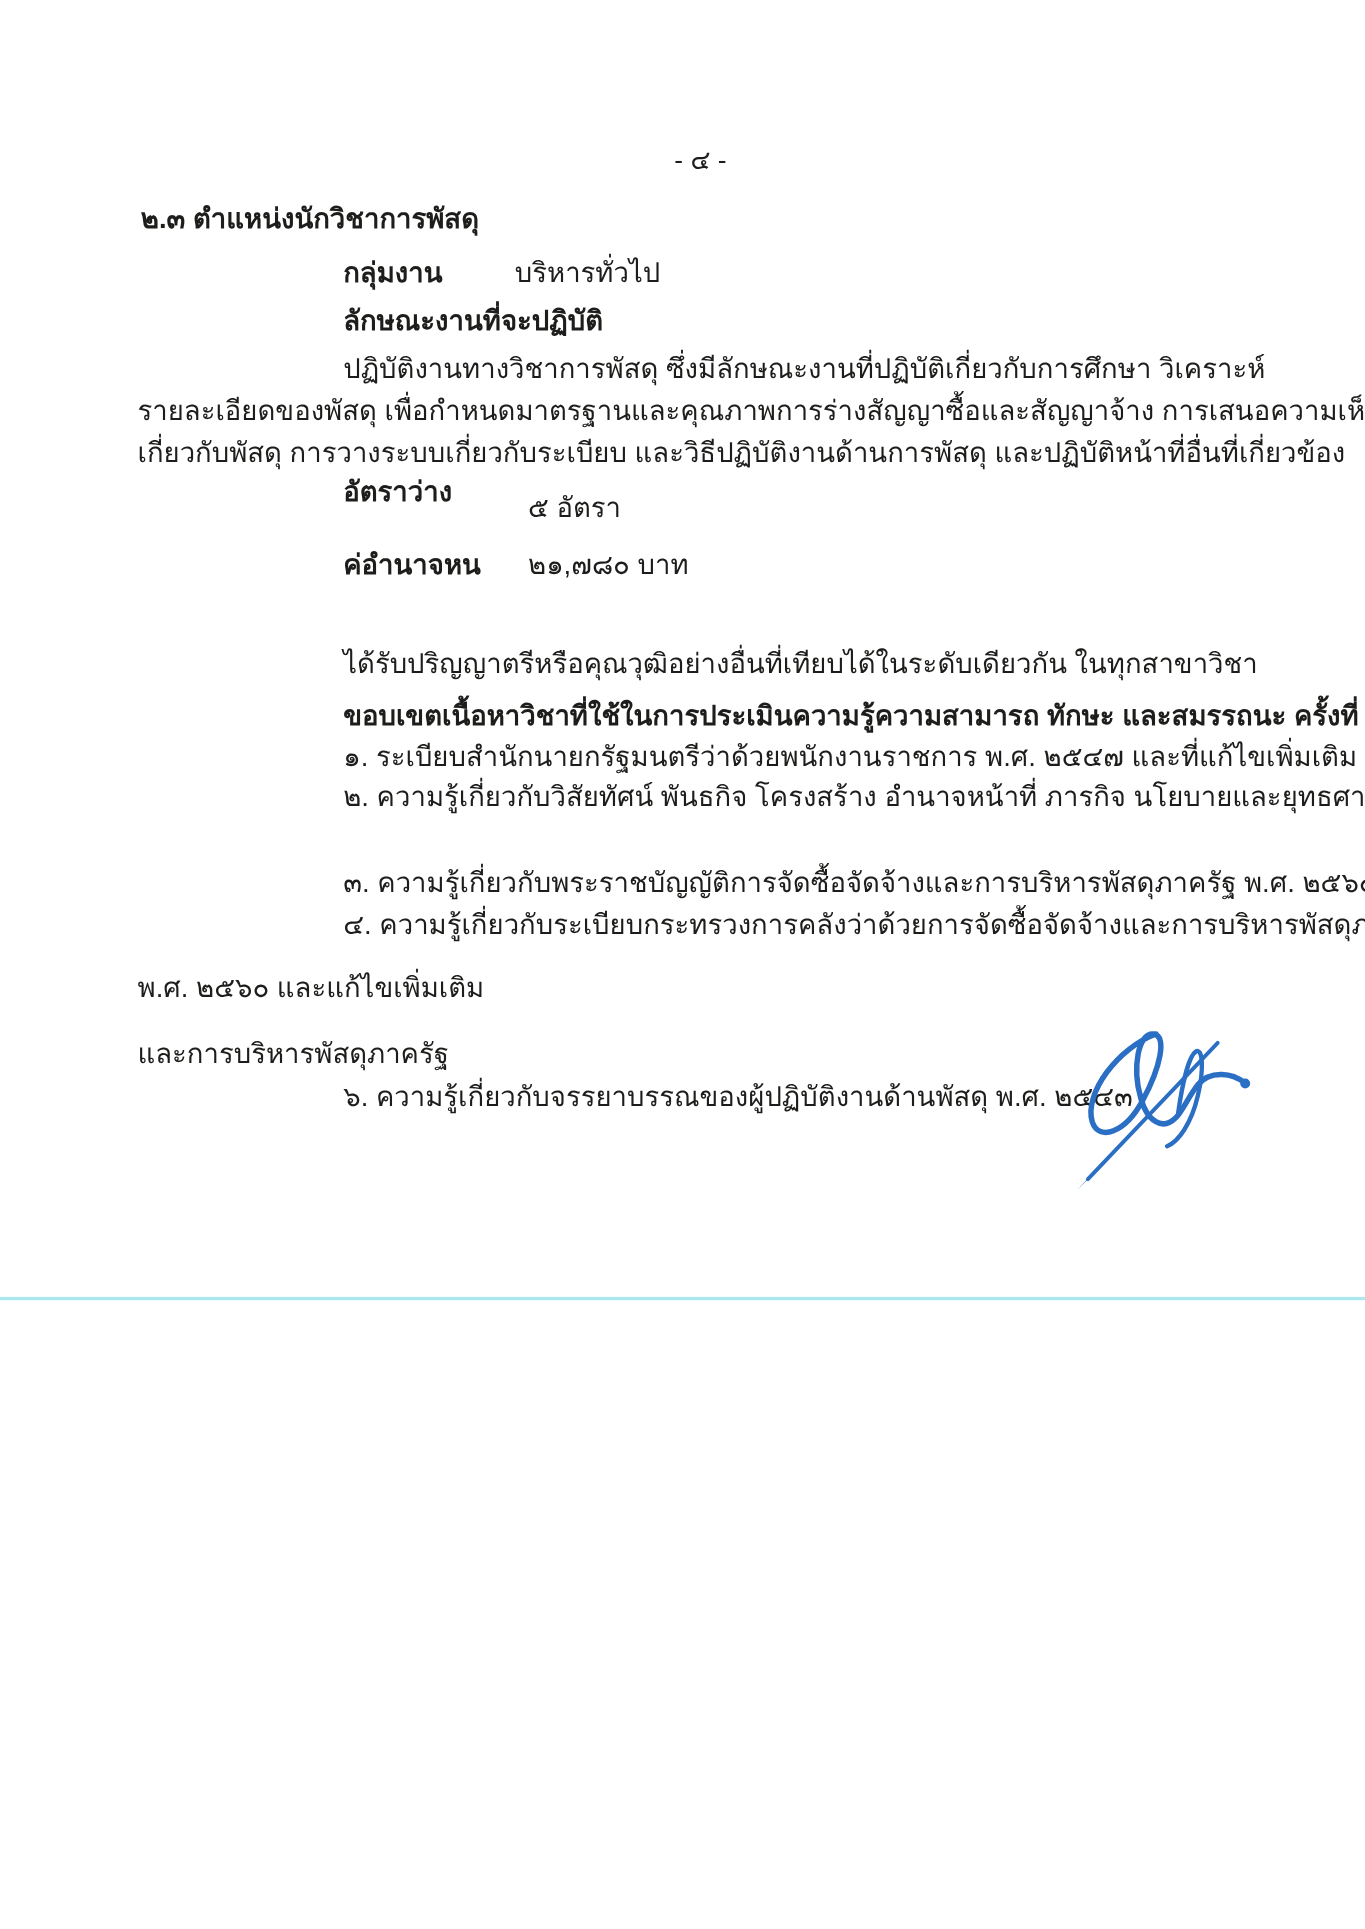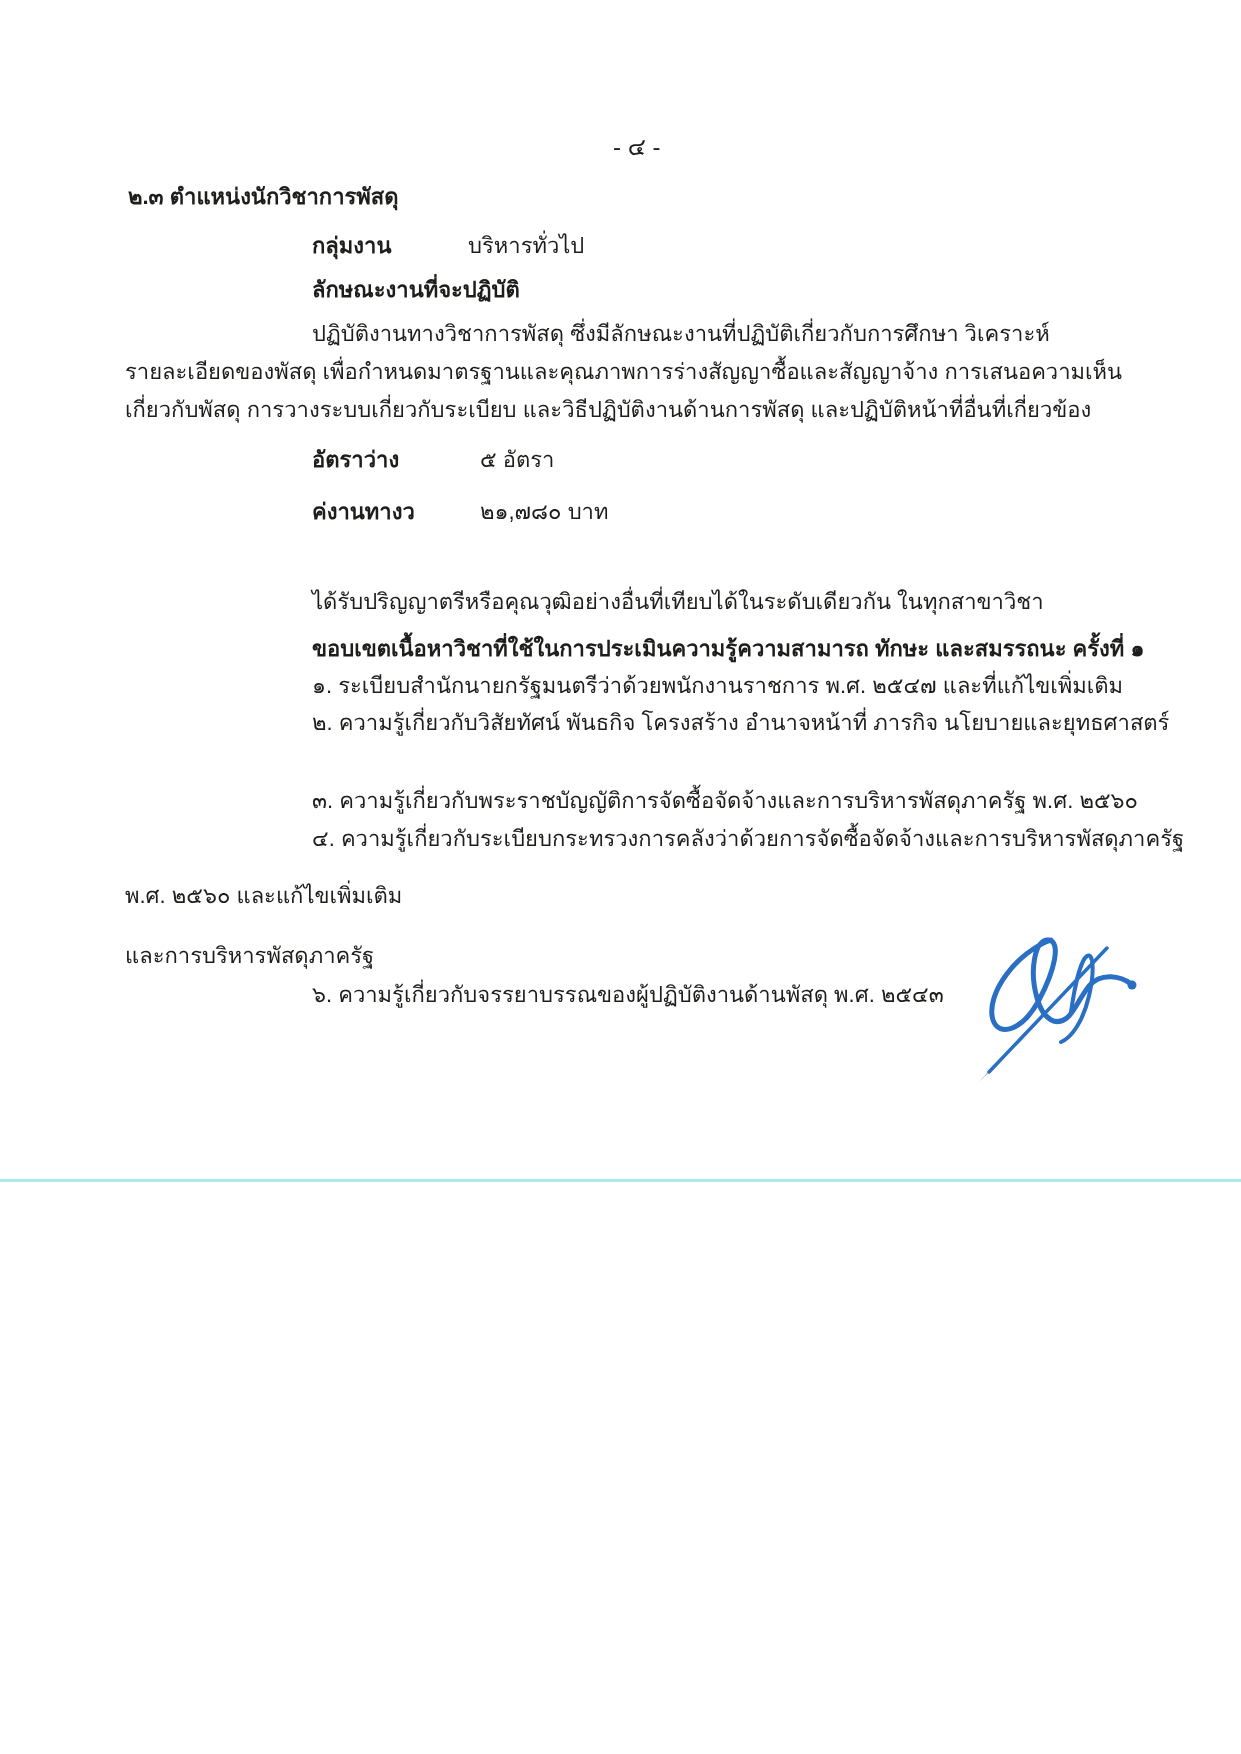--- a/index.html
+++ b/index.html
@@ -6,21 +6,21 @@
   .page{
     position:relative;
     width:1241px;height:1754px;
     background:#ffffff;
     overflow:hidden;
     font-family:"Liberation Sans","DejaVu Sans",sans-serif;
     color:#1d1d1b;
   }
   .line{
     position:absolute;
-    font-size:22px;
+    font-size:25px;
     line-height:1.2;
     white-space:nowrap;
     color:#1d1d1b;
   }
   .b{font-weight:bold;}
   .page-num{font-size:24px;}
   .divider{
     position:absolute;
     left:0;top:1179px;
     width:1241px;height:3px;
@@ -42,24 +42,24 @@
   <div class="line b" style="left:128px;top:184px;">๒.๓ ตำแหน่งนักวิชาการพัสดุ</div>
 
   <div class="line b" style="left:312px;top:233px;">กลุ่มงาน</div>
   <div class="line" style="left:468px;top:233px;">บริหารทั่วไป</div>
 
   <div class="line b" style="left:312px;top:277px;">ลักษณะงานที่จะปฏิบัติ</div>
   <div class="line" style="left:312px;top:321px;">ปฏิบัติงานทางวิชาการพัสดุ ซึ่งมีลักษณะงานที่ปฏิบัติเกี่ยวกับการศึกษา วิเคราะห์</div>
   <div class="line" style="left:125px;top:359px;">รายละเอียดของพัสดุ เพื่อกำหนดมาตรฐานและคุณภาพการร่างสัญญาซื้อและสัญญาจ้าง การเสนอความเห็น</div>
   <div class="line" style="left:125px;top:397px;">เกี่ยวกับพัสดุ การวางระบบเกี่ยวกับระเบียบ และวิธีปฏิบัติงานด้านการพัสดุ และปฏิบัติหน้าที่อื่นที่เกี่ยวข้อง</div>
 
-  <div class="line b" style="left:312px;top:447px;">อัตราว่าง</div>
+  <div class="line b" style="left:312px;top:432px;">อัตราว่าง</div>
   <div class="line" style="left:480px;top:447px;">๕ อัตรา</div>
 
-  <div class="line b" style="left:312px;top:499px;">ค่งานทางว</div>
+  <div class="line b" style="left:312px;top:499px;">ค่อำนาจหน</div>
   <div class="line" style="left:480px;top:499px;">๒๑,๗๘๐ บาท</div>
 
   <div class="line" style="left:312px;top:589px;">ได้รับปริญญาตรีหรือคุณวุฒิอย่างอื่นที่เทียบได้ในระดับเดียวกัน ในทุกสาขาวิชา</div>
 
   <div class="line b" style="left:312px;top:636px;">ขอบเขตเนื้อหาวิชาที่ใช้ในการประเมินความรู้ความสามารถ ทักษะ และสมรรถนะ ครั้งที่ ๑</div>
   <div class="line" style="left:312px;top:673px;">๑. ระเบียบสำนักนายกรัฐมนตรีว่าด้วยพนักงานราชการ พ.ศ. ๒๕๔๗ และที่แก้ไขเพิ่มเติม</div>
   <div class="line" style="left:312px;top:710px;">๒. ความรู้เกี่ยวกับวิสัยทัศน์ พันธกิจ โครงสร้าง อำนาจหน้าที่ ภารกิจ นโยบายและยุทธศาสตร์</div>
   <div class="line" style="left:312px;top:788px;">๓. ความรู้เกี่ยวกับพระราชบัญญัติการจัดซื้อจัดจ้างและการบริหารพัสดุภาครัฐ พ.ศ. ๒๕๖๐</div>
   <div class="line" style="left:312px;top:826px;">๔. ความรู้เกี่ยวกับระเบียบกระทรวงการคลังว่าด้วยการจัดซื้อจัดจ้างและการบริหารพัสดุภาครัฐ</div>
   <div class="line" style="left:125px;top:883px;">พ.ศ. ๒๕๖๐ และแก้ไขเพิ่มเติม</div>

